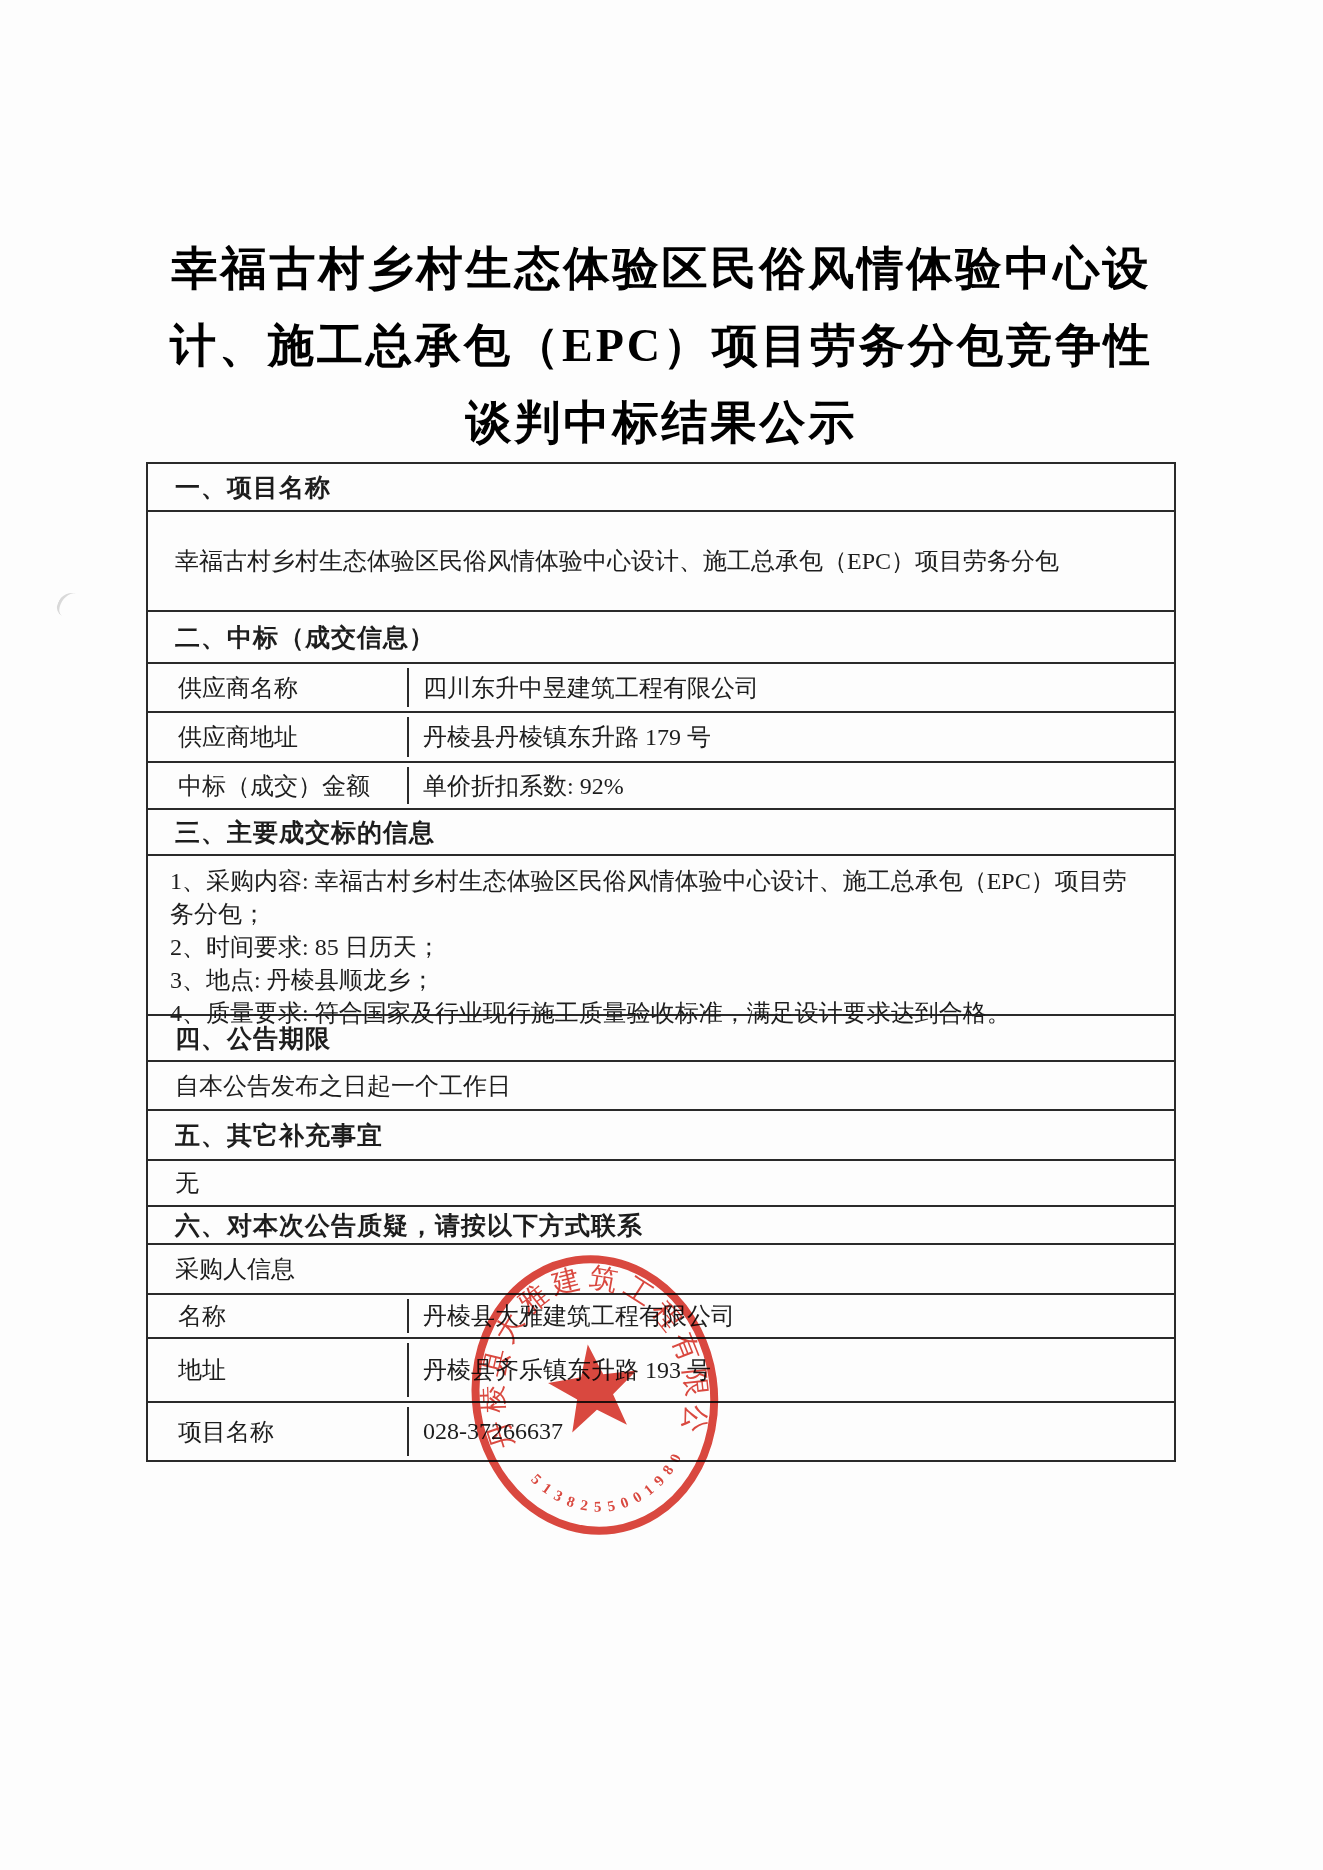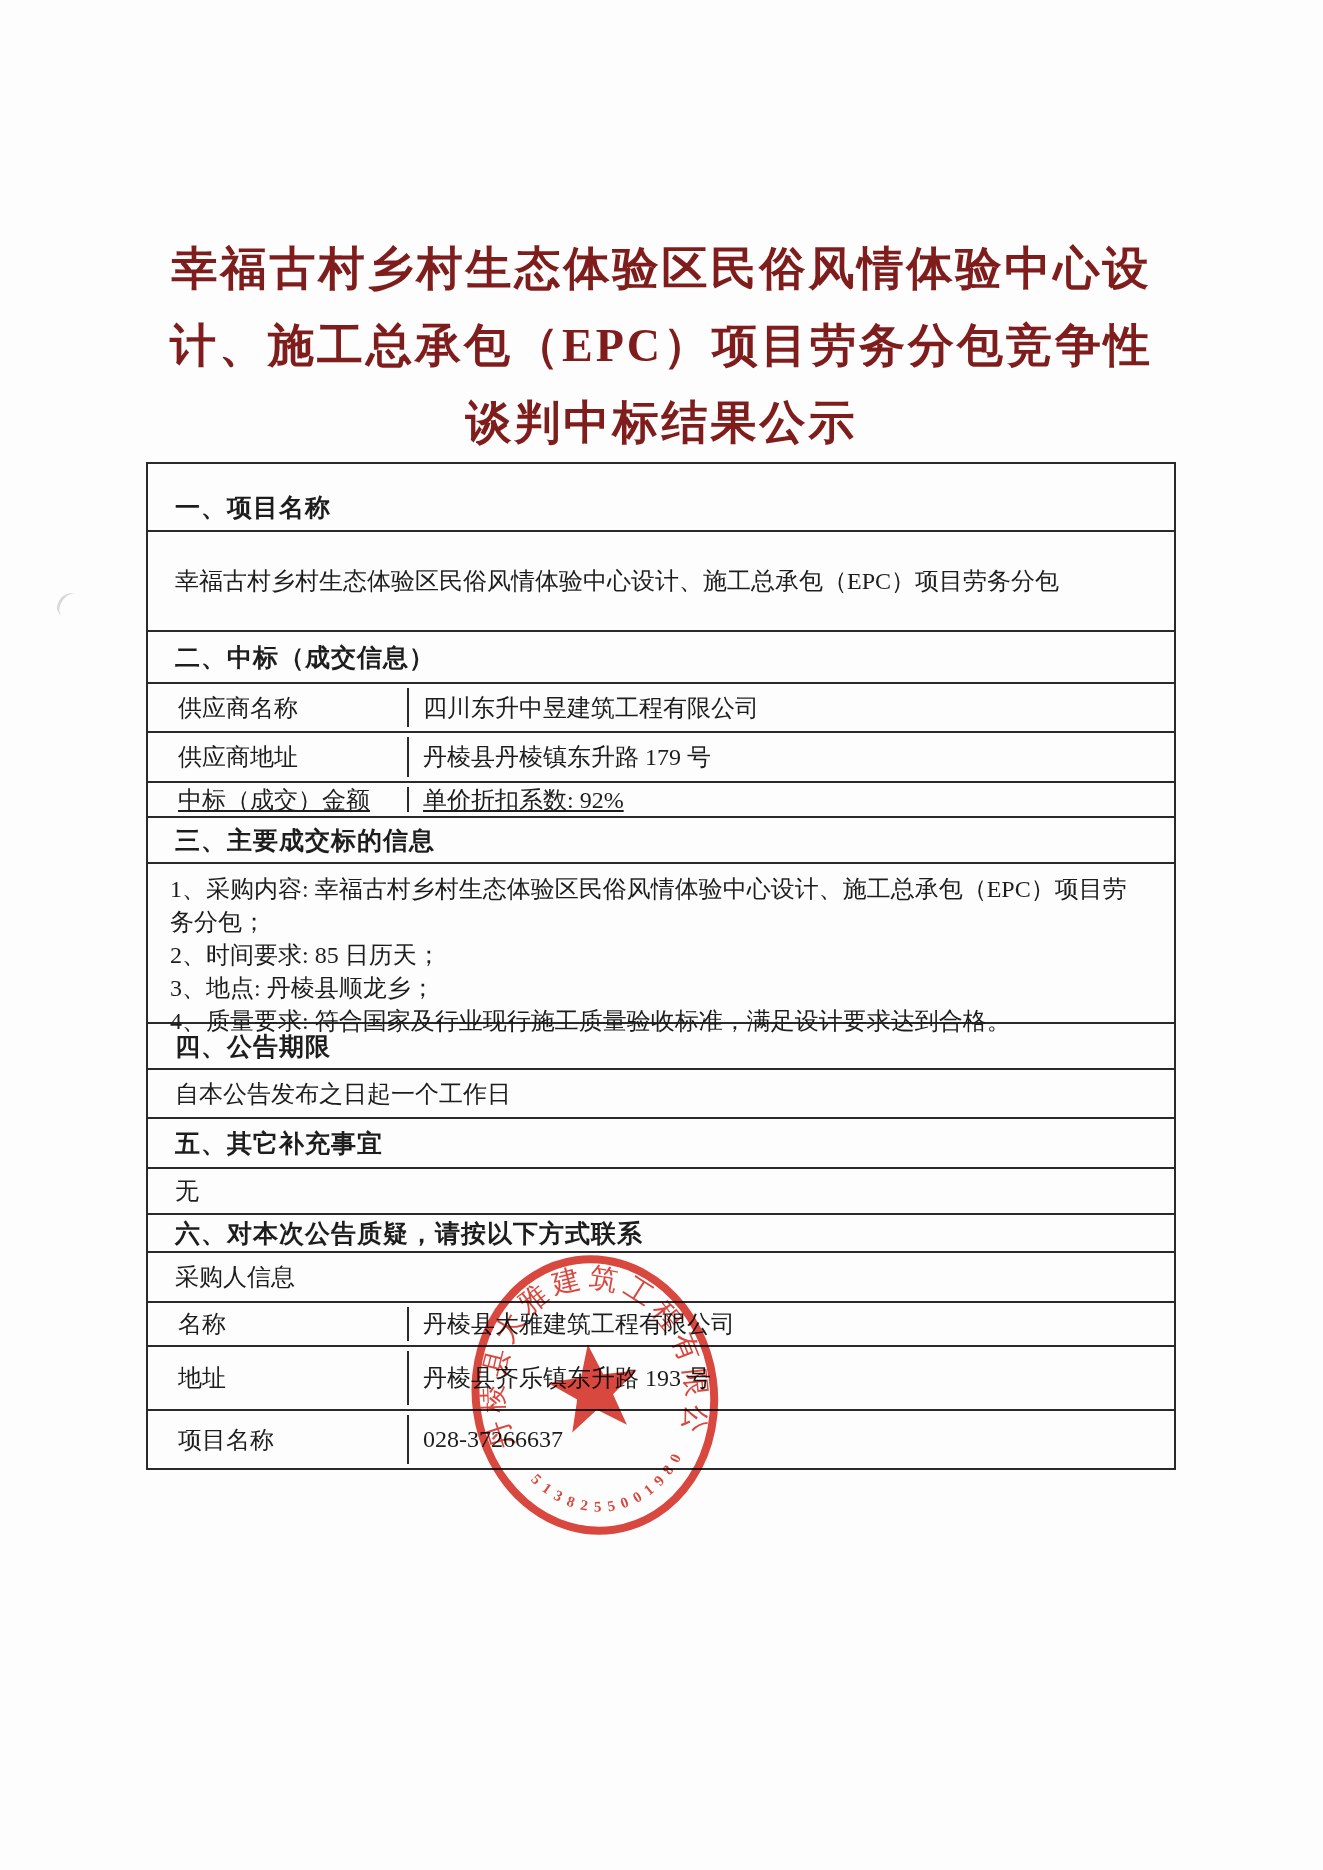--- a/index.html
+++ b/index.html
@@ -15,21 +15,21 @@
   
   .doc-title {
     position: absolute;
     top: 230px; left: 0; right: 0;
     text-align: center;
     font-family: "Liberation Serif", "DejaVu Serif", serif;
     font-weight: 700;
     font-size: 46px;
     line-height: 77px;
     letter-spacing: 3px;
-    color: #7f1d1d;
+    color: #000000;
   }
   
   .doc-table {
     position: absolute;
     left: 146px; top: 462px;
     width: 1030px;
     border: 2px solid #2a2a2a;
     box-sizing: border-box;
     background: transparent;
   }
@@ -73,26 +73,26 @@
   }
   .items-row {
     display: block;
     padding: 9px 24px 10px 22px;
     font-family: "Liberation Serif", "DejaVu Serif", serif;
     font-size: 24px;
     line-height: 33px;
   }
   .items-row p { margin: 0; }
   
-  .r1  { height: 48px; margin-top: 20px; }
+  .r1  { height: 48px; }
   .r2  { height: 100px; }
   .r3  { height: 52px; }
   .r4  { height: 49px; }
   .r5  { height: 50px; }
-  .r6  { height: 35px; text-decoration: underline; }
+  .r6  { height: 47px; }
   .r7  { height: 46px; }
   .r8  { height: 160px; }
   .r9  { height: 46px; }
   .r10 { height: 49px; }
   .r11 { height: 50px; }
   .r12 { height: 46px; }
   .r13 { height: 38px; }
   .r14 { height: 50px; }
   .r15 { height: 44px; }
   .r16 { height: 64px; }

